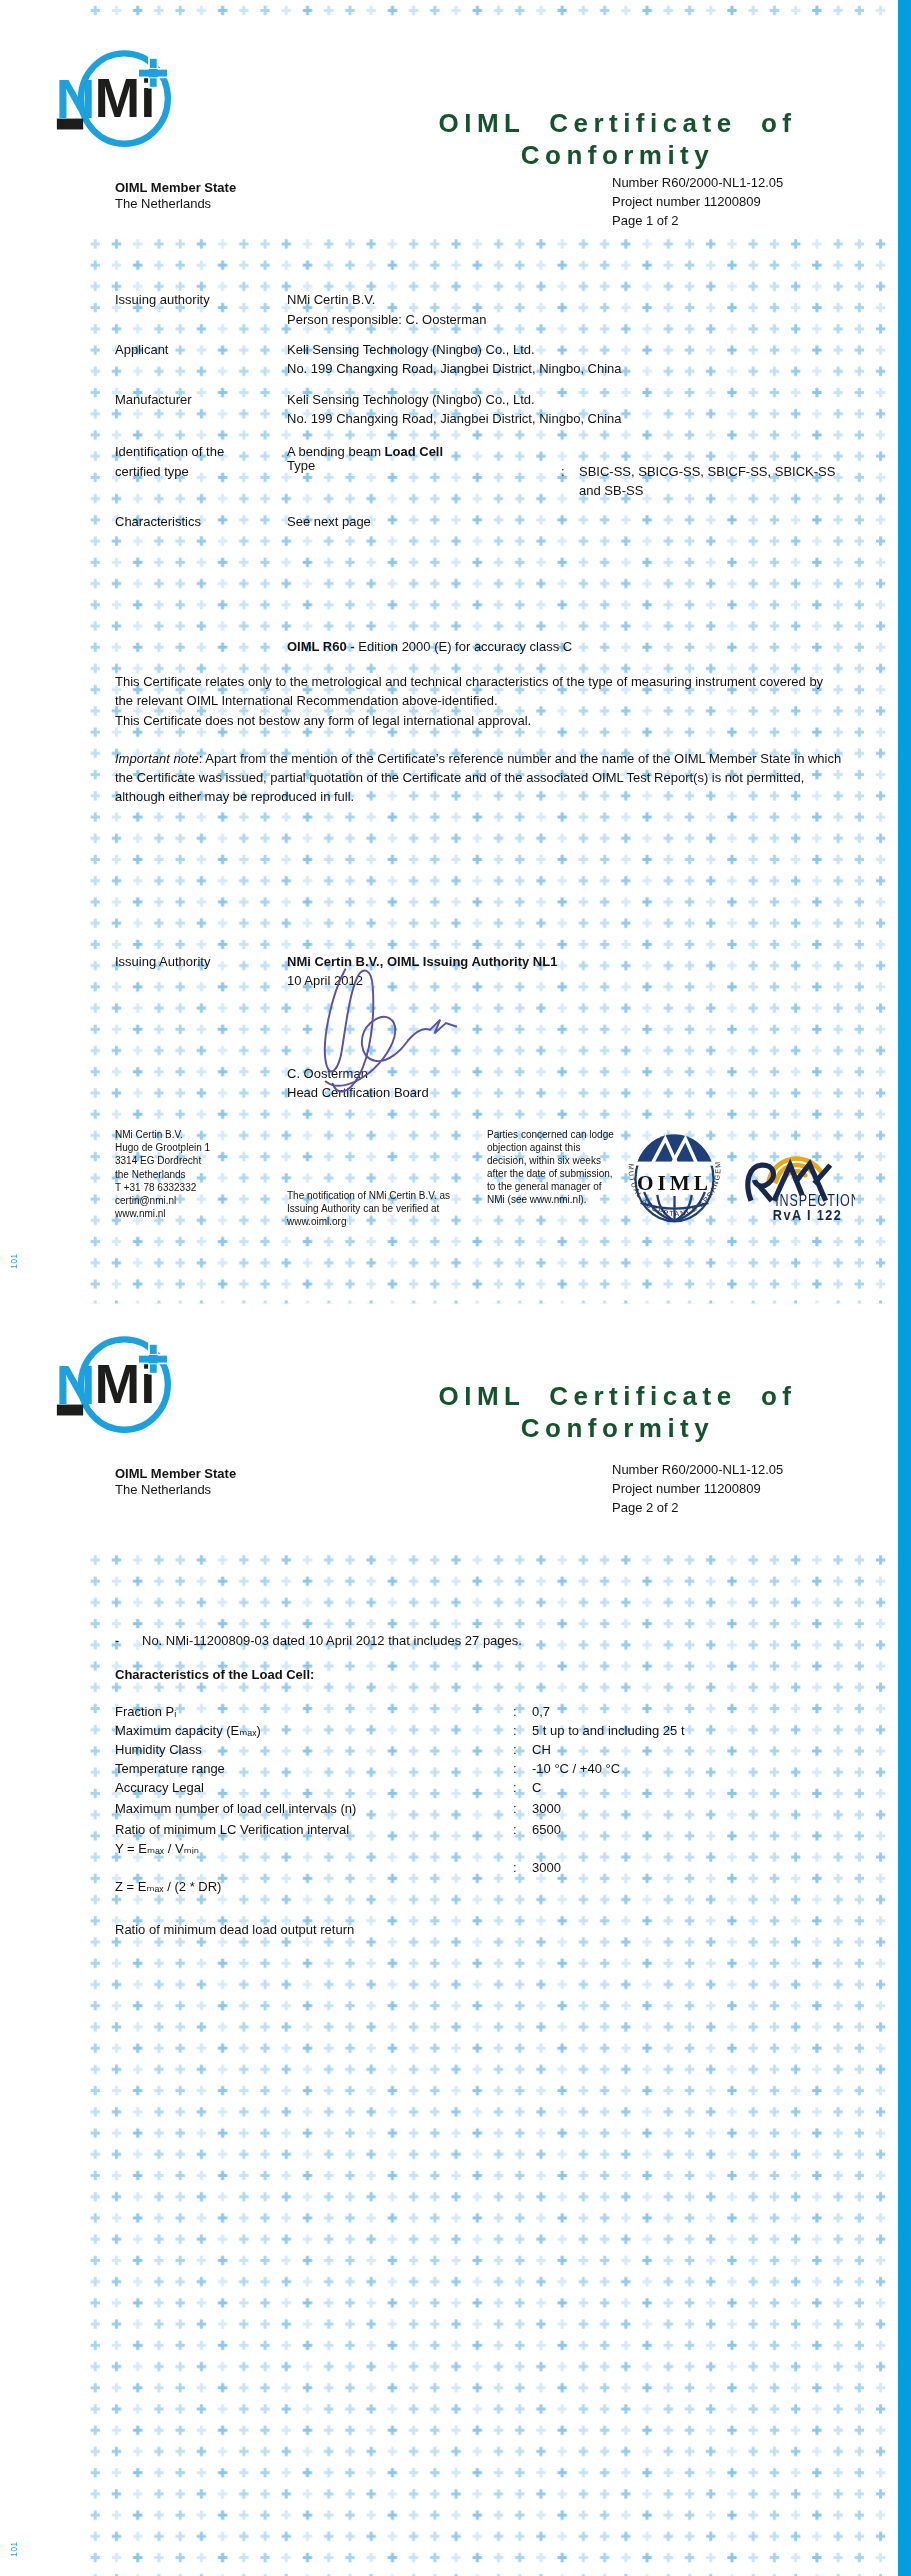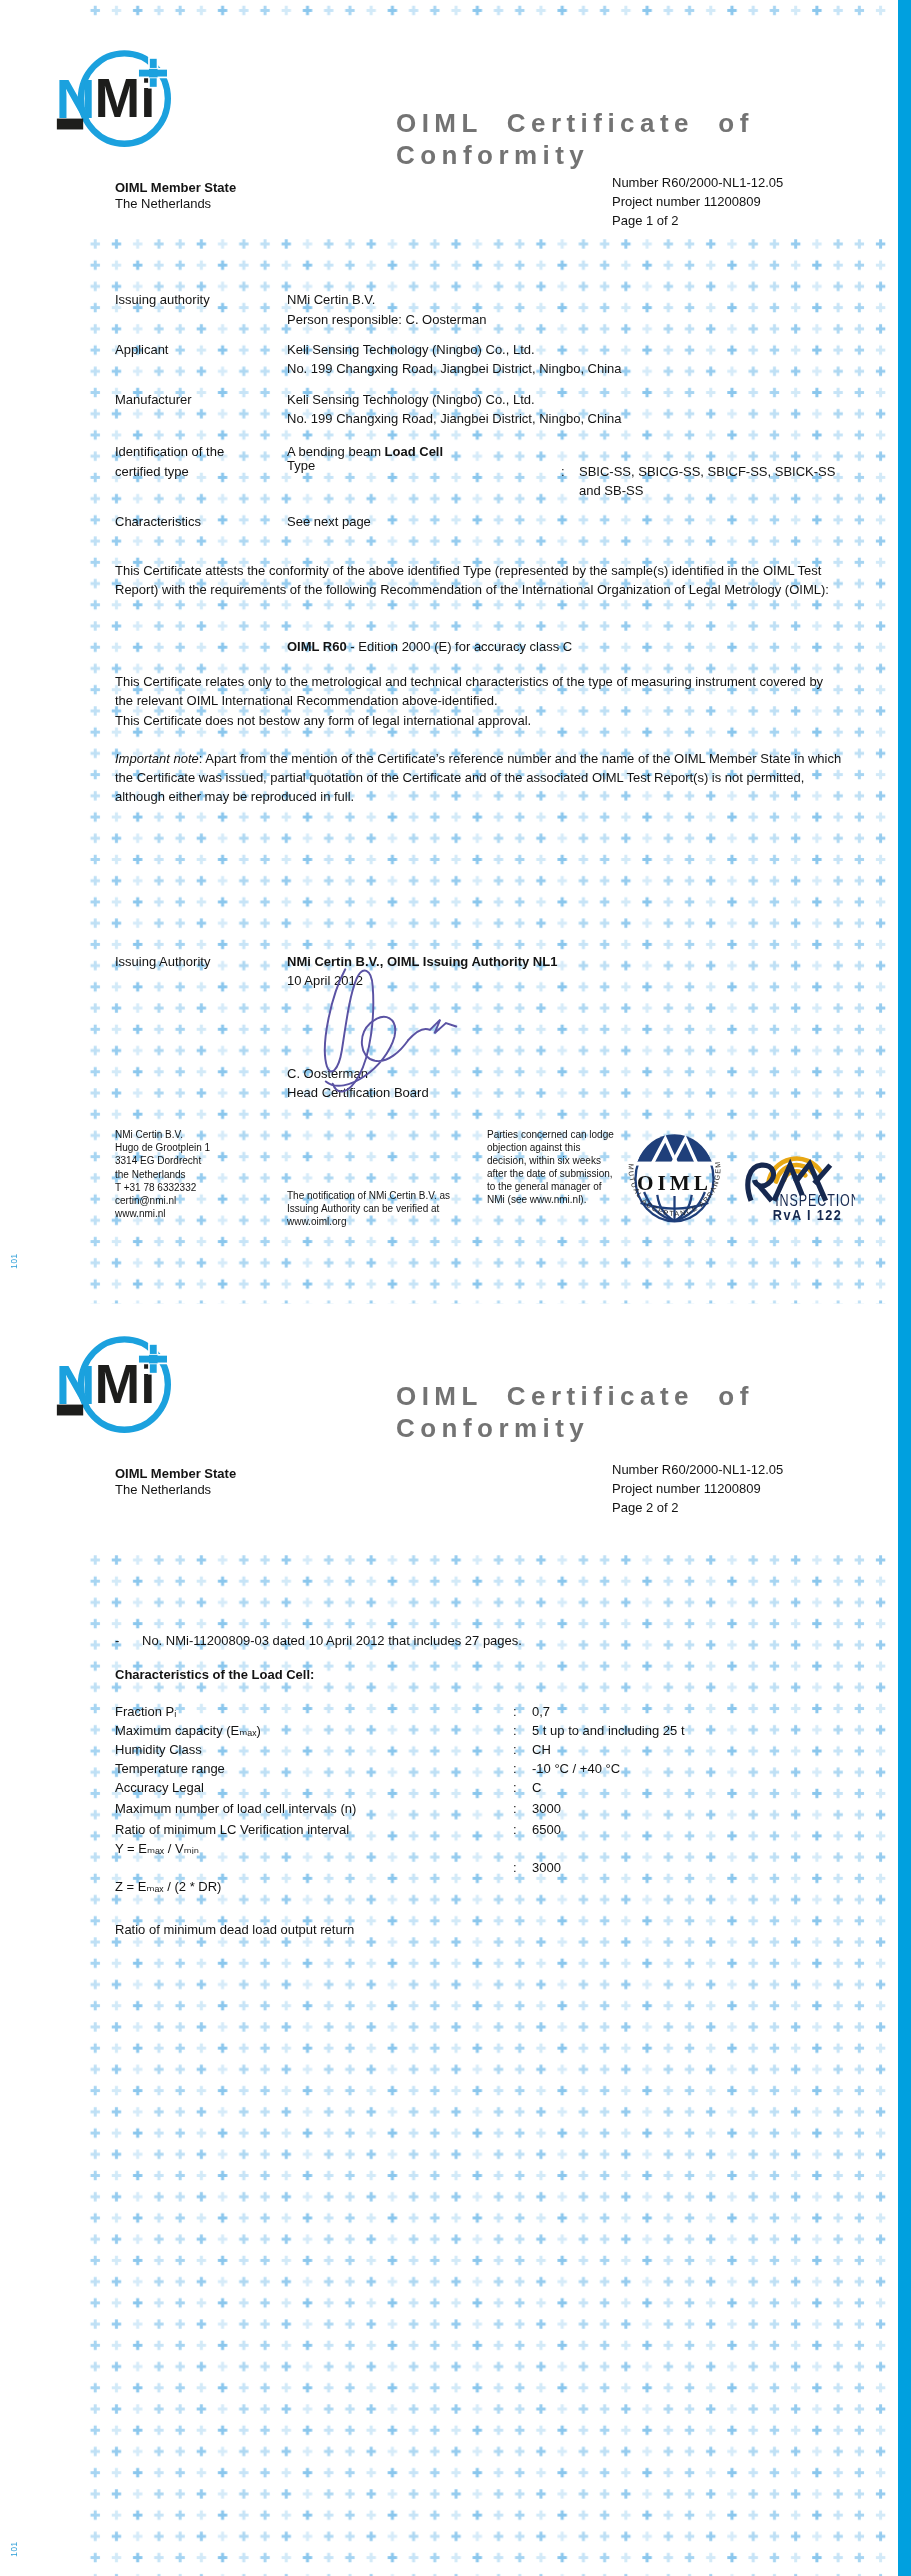--- a/index.html
+++ b/index.html
@@ -4,22 +4,22 @@
 <style>
   html,body{margin:0;padding:0;background:#fff;}
   #doc{position:relative;width:911px;height:2576px;background:#ffffff;overflow:hidden;
        font-family:"Liberation Sans","DejaVu Sans",sans-serif;color:#131313;}
   svg.bgpat{position:absolute;left:0;top:0;z-index:0;}
   .t{position:absolute;white-space:nowrap;font-size:13px;line-height:19px;z-index:2;}
   .w{position:absolute;font-size:13px;line-height:19px;z-index:2;}
   .b{font-weight:700;}
   .i{font-style:italic;}
   .small{font-size:10px;line-height:13px;}
-  .title{position:absolute;left:396px;width:443px;text-align:left;z-index:2;
-         font-size:26px;line-height:32px;font-weight:700;letter-spacing:0.21em;word-spacing:0.45em;color:#737373;}
+  .title{position:absolute;left:396px;width:443px;text-align:center;z-index:2;
+         font-size:26px;line-height:32px;font-weight:700;letter-spacing:0.21em;word-spacing:0.45em;color:#14532d;}
   .strip{position:absolute;top:0;right:0;width:12.6px;height:2576px;z-index:3;}
   .sidemark{position:absolute;left:4.6px;width:17px;text-align:center;z-index:3;
             font-size:8.3px;letter-spacing:0.6px;transform:rotate(-90deg);transform-origin:center;}
   .logo{position:absolute;left:50px;z-index:2;}
   .sig{position:absolute;z-index:4;}
 </style>
 </head>
 <body>
 
 <div id="doc">
@@ -131,21 +131,20 @@
   <div class="t" style="left:115px;top:462px">certified type</div>
   <div class="t" style="left:287px;top:442px"><span>A bending beam </span><span class="b">Load Cell</span></div>
   <div class="t" style="left:287px;top:456px">Type</div>
   <div class="t" style="left:561px;top:462px">:</div>
   <div class="t" style="left:579px;top:462px">SBIC-SS, SBICG-SS, SBICF-SS, SBICK-SS</div>
   <div class="t" style="left:579px;top:481px">and SB-SS</div>
 
   <div class="t" style="left:115px;top:512px">Characteristics</div>
   <div class="t" style="left:287px;top:512px">See next page</div>
 
-  <div class="w" style="left:115px;top:561px;width:726px">This Certificate attests the conformity of the above identified Type (represented by the sample(s) identified in the OIML Test Report) with the requirements of the following Recommendation of the International Organization of Legal Metrology (OIML):</div>
   <div class="t" style="left:287px;top:637px"><span class="b">OIML R60</span><span> - Edition 2000 (E) for accuracy class C</span></div>
   <div class="w" style="left:115px;top:711px;width:729px">This Certificate does not bestow any form of legal international approval.</div>
   <div class="w" style="left:115px;top:672px;width:729px">This Certificate relates only to the metrological and technical characteristics of the type of measuring instrument covered by the relevant OIML International Recommendation above-identified.</div>
   <div class="w" style="left:115px;top:749px;width:727px"><span class="i">Important note</span><span>: Apart from the mention of the Certificate’s reference number and the name of the OIML Member State in which the Certificate was issued, partial quotation of the Certificate and of the associated OIML Test Report(s) is not permitted, although either may be reproduced in full.</span></div>
 
   <div class="t" style="left:115px;top:952px">Issuing Authority</div>
   <div class="t b" style="left:287px;top:952px">NMi Certin B.V., OIML Issuing Authority NL1</div>
   <div class="t" style="left:287px;top:971px">10 April 2012</div>
 
   <svg class="sig" style="left:290px;top:959px" width="178" height="143" viewBox="0 0 310 250">

